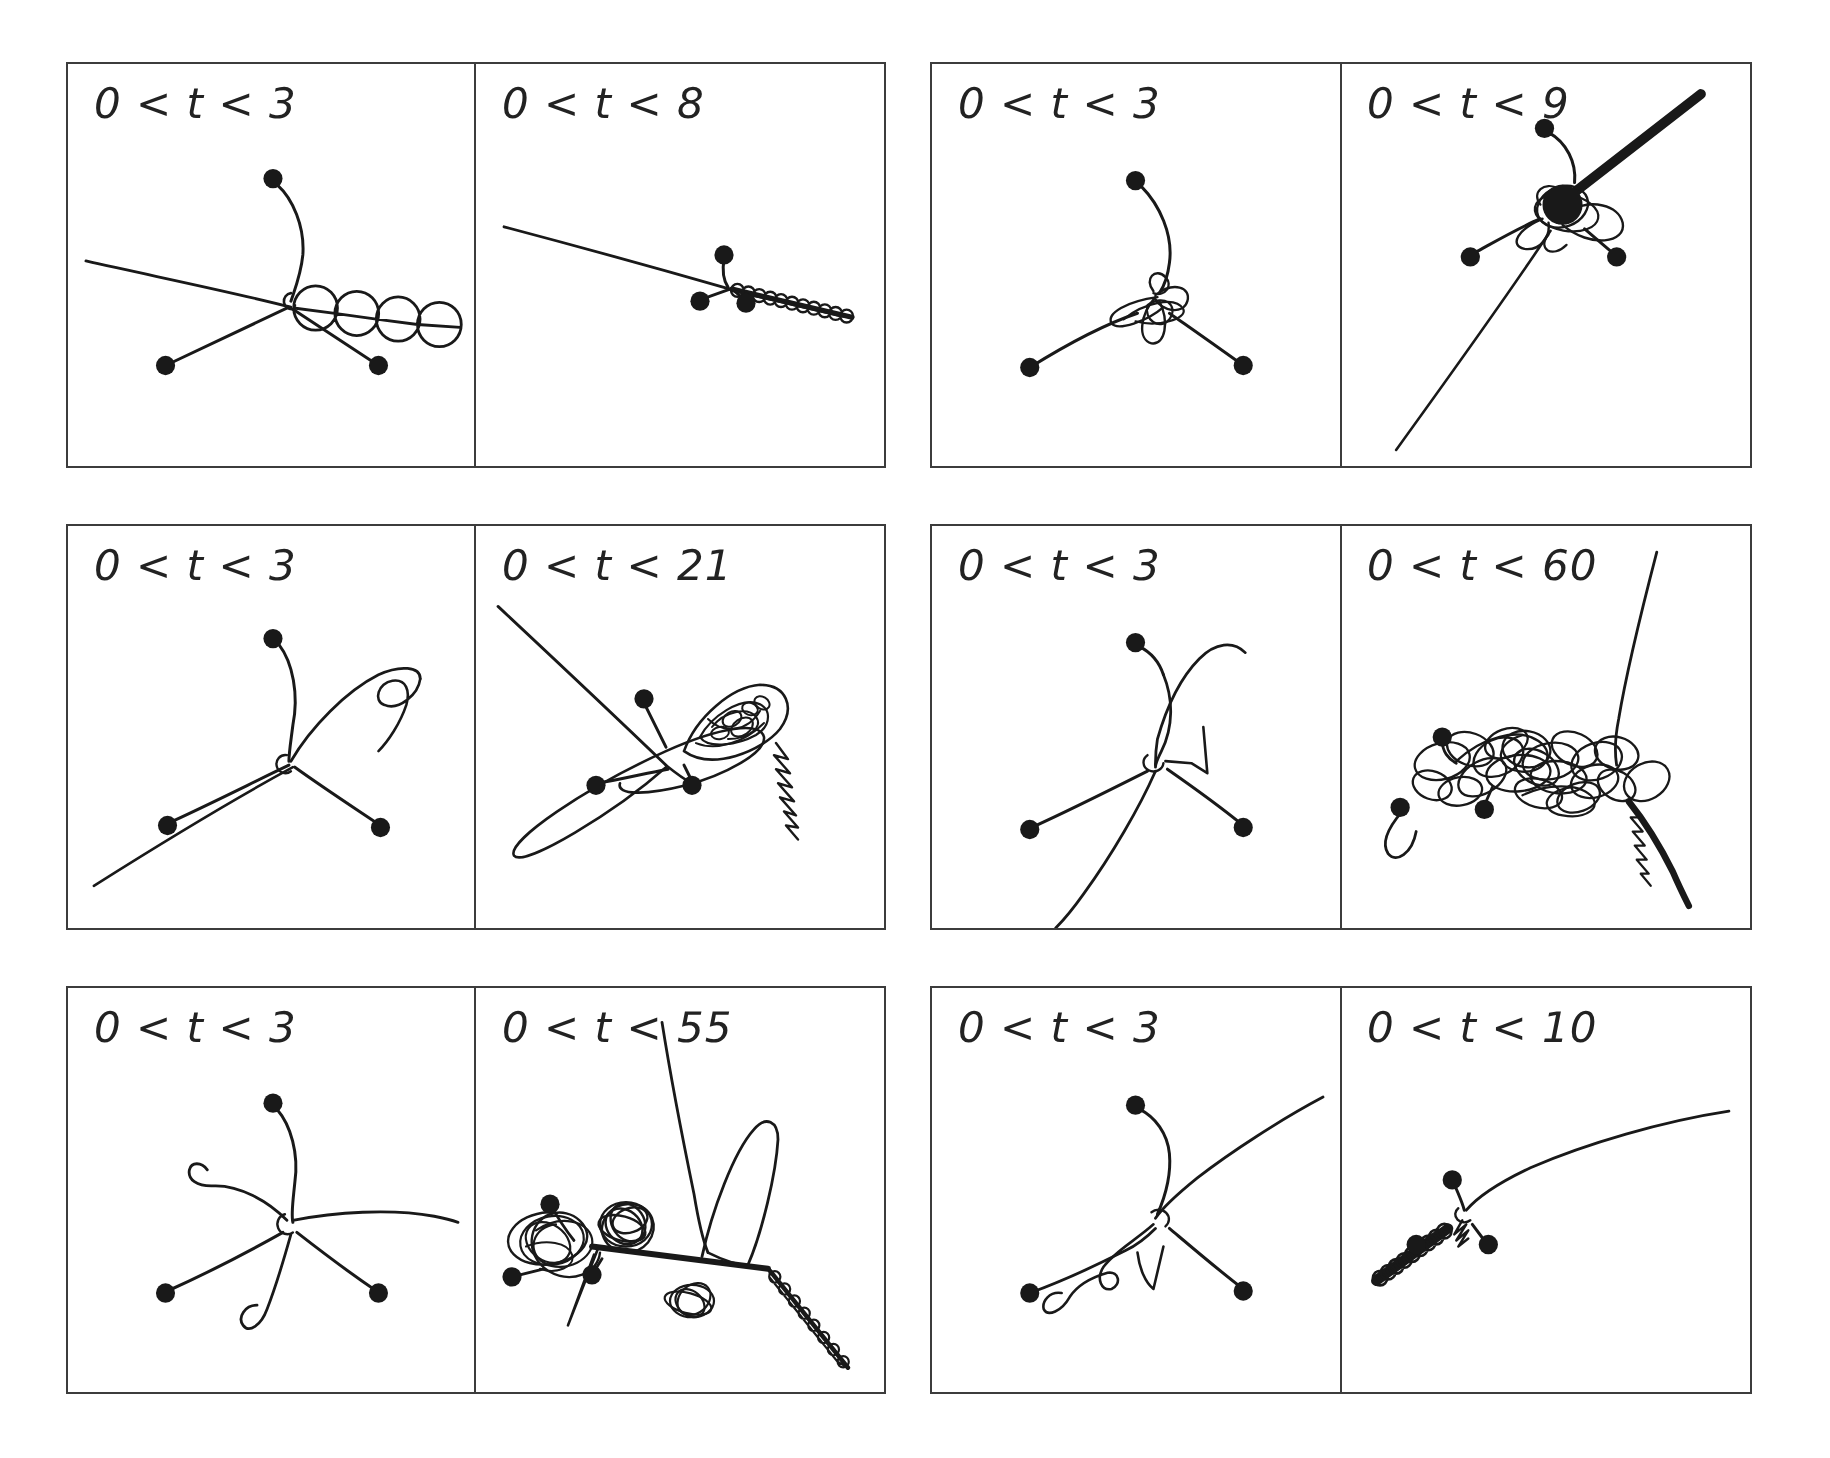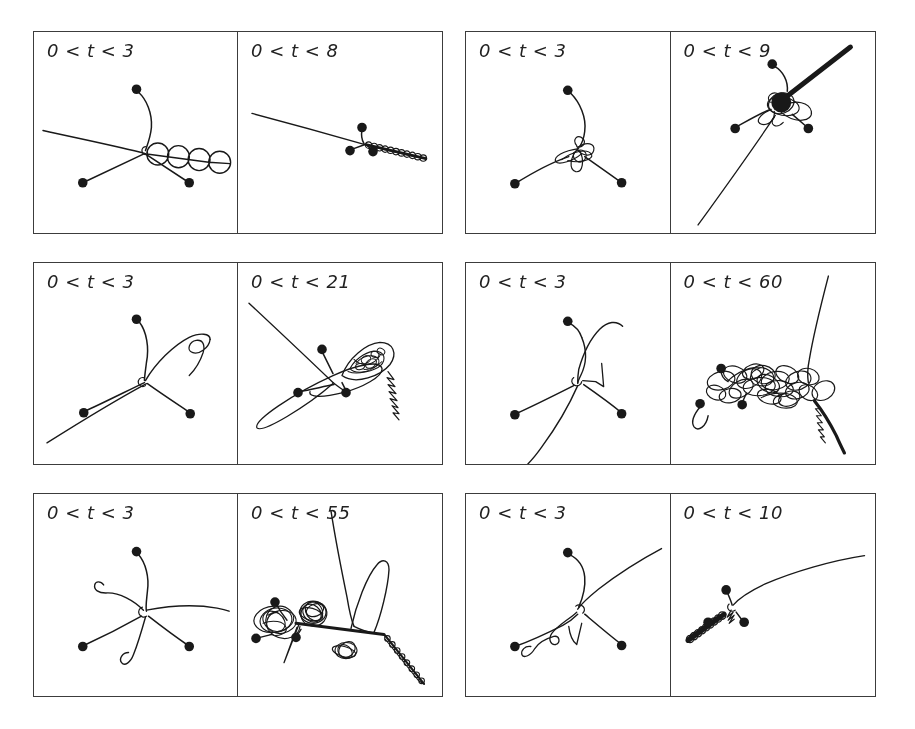--- a/index.html
+++ b/index.html
@@ -1,21 +1,21 @@
 <!DOCTYPE html>
 <html><head>
 <meta charset="utf-8">
 <style>
   html,body{margin:0;padding:0;background:#fff;}
   .stage{position:relative;width:915px;height:729px;background:#ffffff;overflow:hidden;
          font-family:"DejaVu Sans","Liberation Sans",sans-serif;}
   .pair{position:absolute;border:1.5px solid #3c3c3c;background:#fff;display:flex;box-sizing:border-box;}
   .panel{position:relative;flex:1 1 50%;height:100%;box-sizing:border-box;}
   .panel.first{border-right:1.5px solid #3c3c3c;}
-  .plabel{position:absolute;left:13px;top:8px;font-size:18px;font-style:italic;
+  .plabel{position:absolute;left:13px;top:8px;font-size:21px;font-style:italic;
           color:#222;letter-spacing:.5px;white-space:nowrap;z-index:2;}
   svg.plot{position:absolute;left:0;top:0;width:100%;height:100%;display:block;}
   
   #pr0{left:33px;top:31px;width:410px;height:203px;}
   #pr1{left:465px;top:31px;width:411px;height:203px;}
   #pr2{left:33px;top:262px;width:410px;height:203px;}
   #pr3{left:465px;top:262px;width:411px;height:203px;}
   #pr4{left:33px;top:493px;width:410px;height:204px;}
   #pr5{left:465px;top:493px;width:411px;height:204px;}
 </style>

